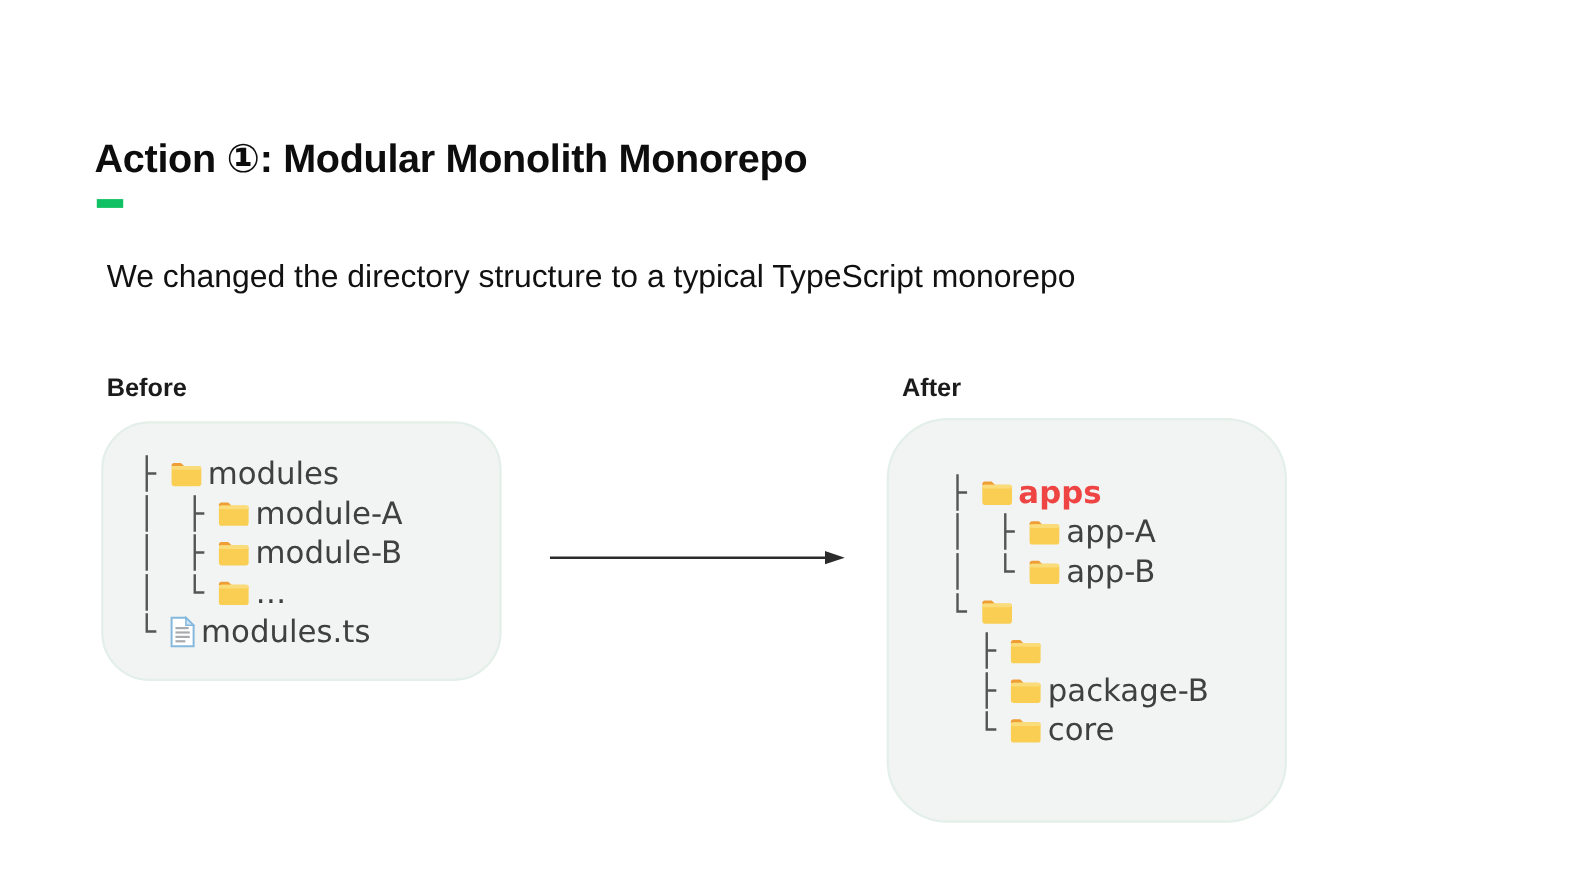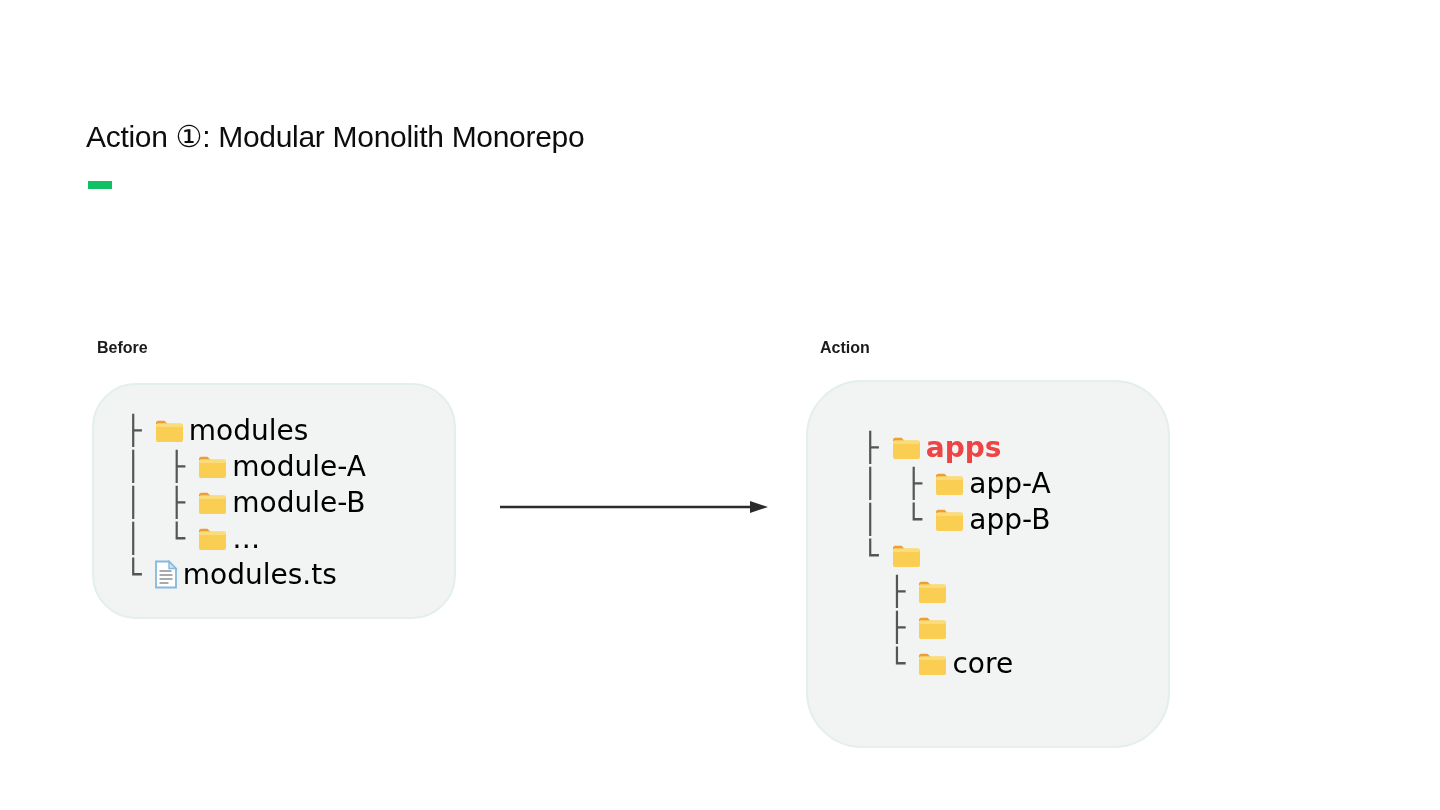--- a/index.html
+++ b/index.html
@@ -2,33 +2,33 @@
 <html><head>
 <meta charset="utf-8">
 <style>
   html,body { margin:0; padding:0; background:#fff; }
   .stage {
     position:relative; width:1440px; height:810px; background:#ffffff;
     overflow:hidden; font-family:"Liberation Sans","DejaVu Sans",sans-serif;
   }
   .slide-title {
     position:absolute; left:86px; top:99px;
-    font-size:30px; font-weight:normal; color:#0d0d0d; letter-spacing:-0.3px;
+    font-size:36px; font-weight:bold; color:#0d0d0d; letter-spacing:-0.3px;
     font-family:"Liberation Sans","DejaVu Sans",sans-serif;
     white-space:nowrap;
   }
   .accent-dash {
     position:absolute; left:88px; top:181px; width:24px; height:8px;
   }
   .slide-subtitle {
     position:absolute; left:97px; top:236px;
     font-size:29px; color:#111; white-space:nowrap;
   }
   .panel-label {
-    position:absolute; font-size:16px; font-weight:bold; color:#1b1b1b;
+    position:absolute; font-size:23px; font-weight:bold; color:#1b1b1b;
     white-space:nowrap;
   }
   .panel-label.before { left:97px; top:339px; }
   .panel-label.after  { left:820px; top:339px; }
   .panel {
     position:absolute; background:#f1f4f3; border:2px solid #e3efe8;
     box-sizing:border-box;
   }
   .panel.before { left:92px; top:383px; width:364px; height:236px; border-radius:44px; }
   .panel.after  { left:806px; top:380px; width:364px; height:368px; border-radius:56px; }
@@ -37,36 +37,37 @@
     font-family:"DejaVu Sans",sans-serif;
   }
   .tree.before { left:125px; top:412px; }
   .tree.after  { left:862px; top:429px; }
   .tree-row { display:flex; align-items:center; height:36px; white-space:pre; }
   .tree-prefix {
     color:#555; white-space:pre; font-weight:normal;
     font-family:"DejaVu Sans",sans-serif;
   }
   .tree-icon { display:inline-flex; margin:0 4px 0 2px; flex:0 0 auto; }
-  .tree-label { color:#000000; }
+  .tree-label { color:#404040; }
   .tree-row.bold .tree-label { font-weight:bold; color:#ef4444; }
   .arrow-wrap { position:absolute; left:500px; top:497px; width:268px; height:20px; }
 </style>
 </head>
 <body>
 
 <div class="stage">
 
   <h1 class="slide-title">Action ①: Modular Monolith Monorepo</h1>
 
   <div class="accent-dash" style="background:#10c163"></div>
 
+  <div class="slide-subtitle">We changed the directory structure to a typical TypeScript monorepo</div>
 
   <div class="panel-label before">Before</div>
-  <div class="panel-label after">Action</div>
+  <div class="panel-label after">After</div>
 
   <div class="panel before"></div>
   <div class="panel after"></div>
 
   <div class="tree before">
     <div class="tree-row">
       <span class="tree-prefix">├ </span>
       <span class="tree-icon"><svg width="32" height="27" viewBox="0 0 32 27">
             <path d="M3 6 c0-1.2 1-2.2 2.2-2.2 h6.3 l3.4 3.4 h-11.9 z" fill="#ef9d35"></path>
             <rect x="3" y="6.6" width="27" height="18.4" rx="2.6" fill="#f9ce52"></rect>
@@ -159,20 +160,21 @@
             <rect x="3" y="6.6" width="27" height="3.4" rx="1.7" fill="#fbdc7a"></rect>
           </svg></span>
     </div>
     <div class="tree-row">
       <span class="tree-prefix">   ├ </span>
       <span class="tree-icon"><svg width="32" height="27" viewBox="0 0 32 27">
             <path d="M3 6 c0-1.2 1-2.2 2.2-2.2 h6.3 l3.4 3.4 h-11.9 z" fill="#ef9d35"></path>
             <rect x="3" y="6.6" width="27" height="18.4" rx="2.6" fill="#f9ce52"></rect>
             <rect x="3" y="6.6" width="27" height="3.4" rx="1.7" fill="#fbdc7a"></rect>
           </svg></span>
+      <span class="tree-label">package-B</span>
     </div>
     <div class="tree-row">
       <span class="tree-prefix">   └ </span>
       <span class="tree-icon"><svg width="32" height="27" viewBox="0 0 32 27">
             <path d="M3 6 c0-1.2 1-2.2 2.2-2.2 h6.3 l3.4 3.4 h-11.9 z" fill="#ef9d35"></path>
             <rect x="3" y="6.6" width="27" height="18.4" rx="2.6" fill="#f9ce52"></rect>
             <rect x="3" y="6.6" width="27" height="3.4" rx="1.7" fill="#fbdc7a"></rect>
           </svg></span>
       <span class="tree-label">core</span>
     </div>

